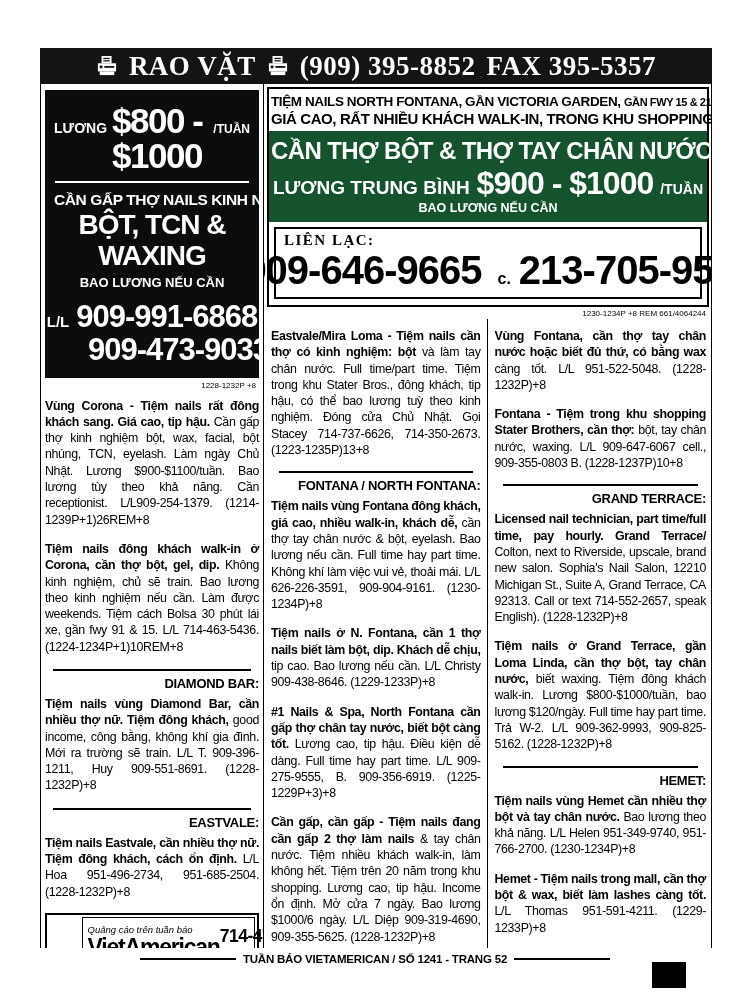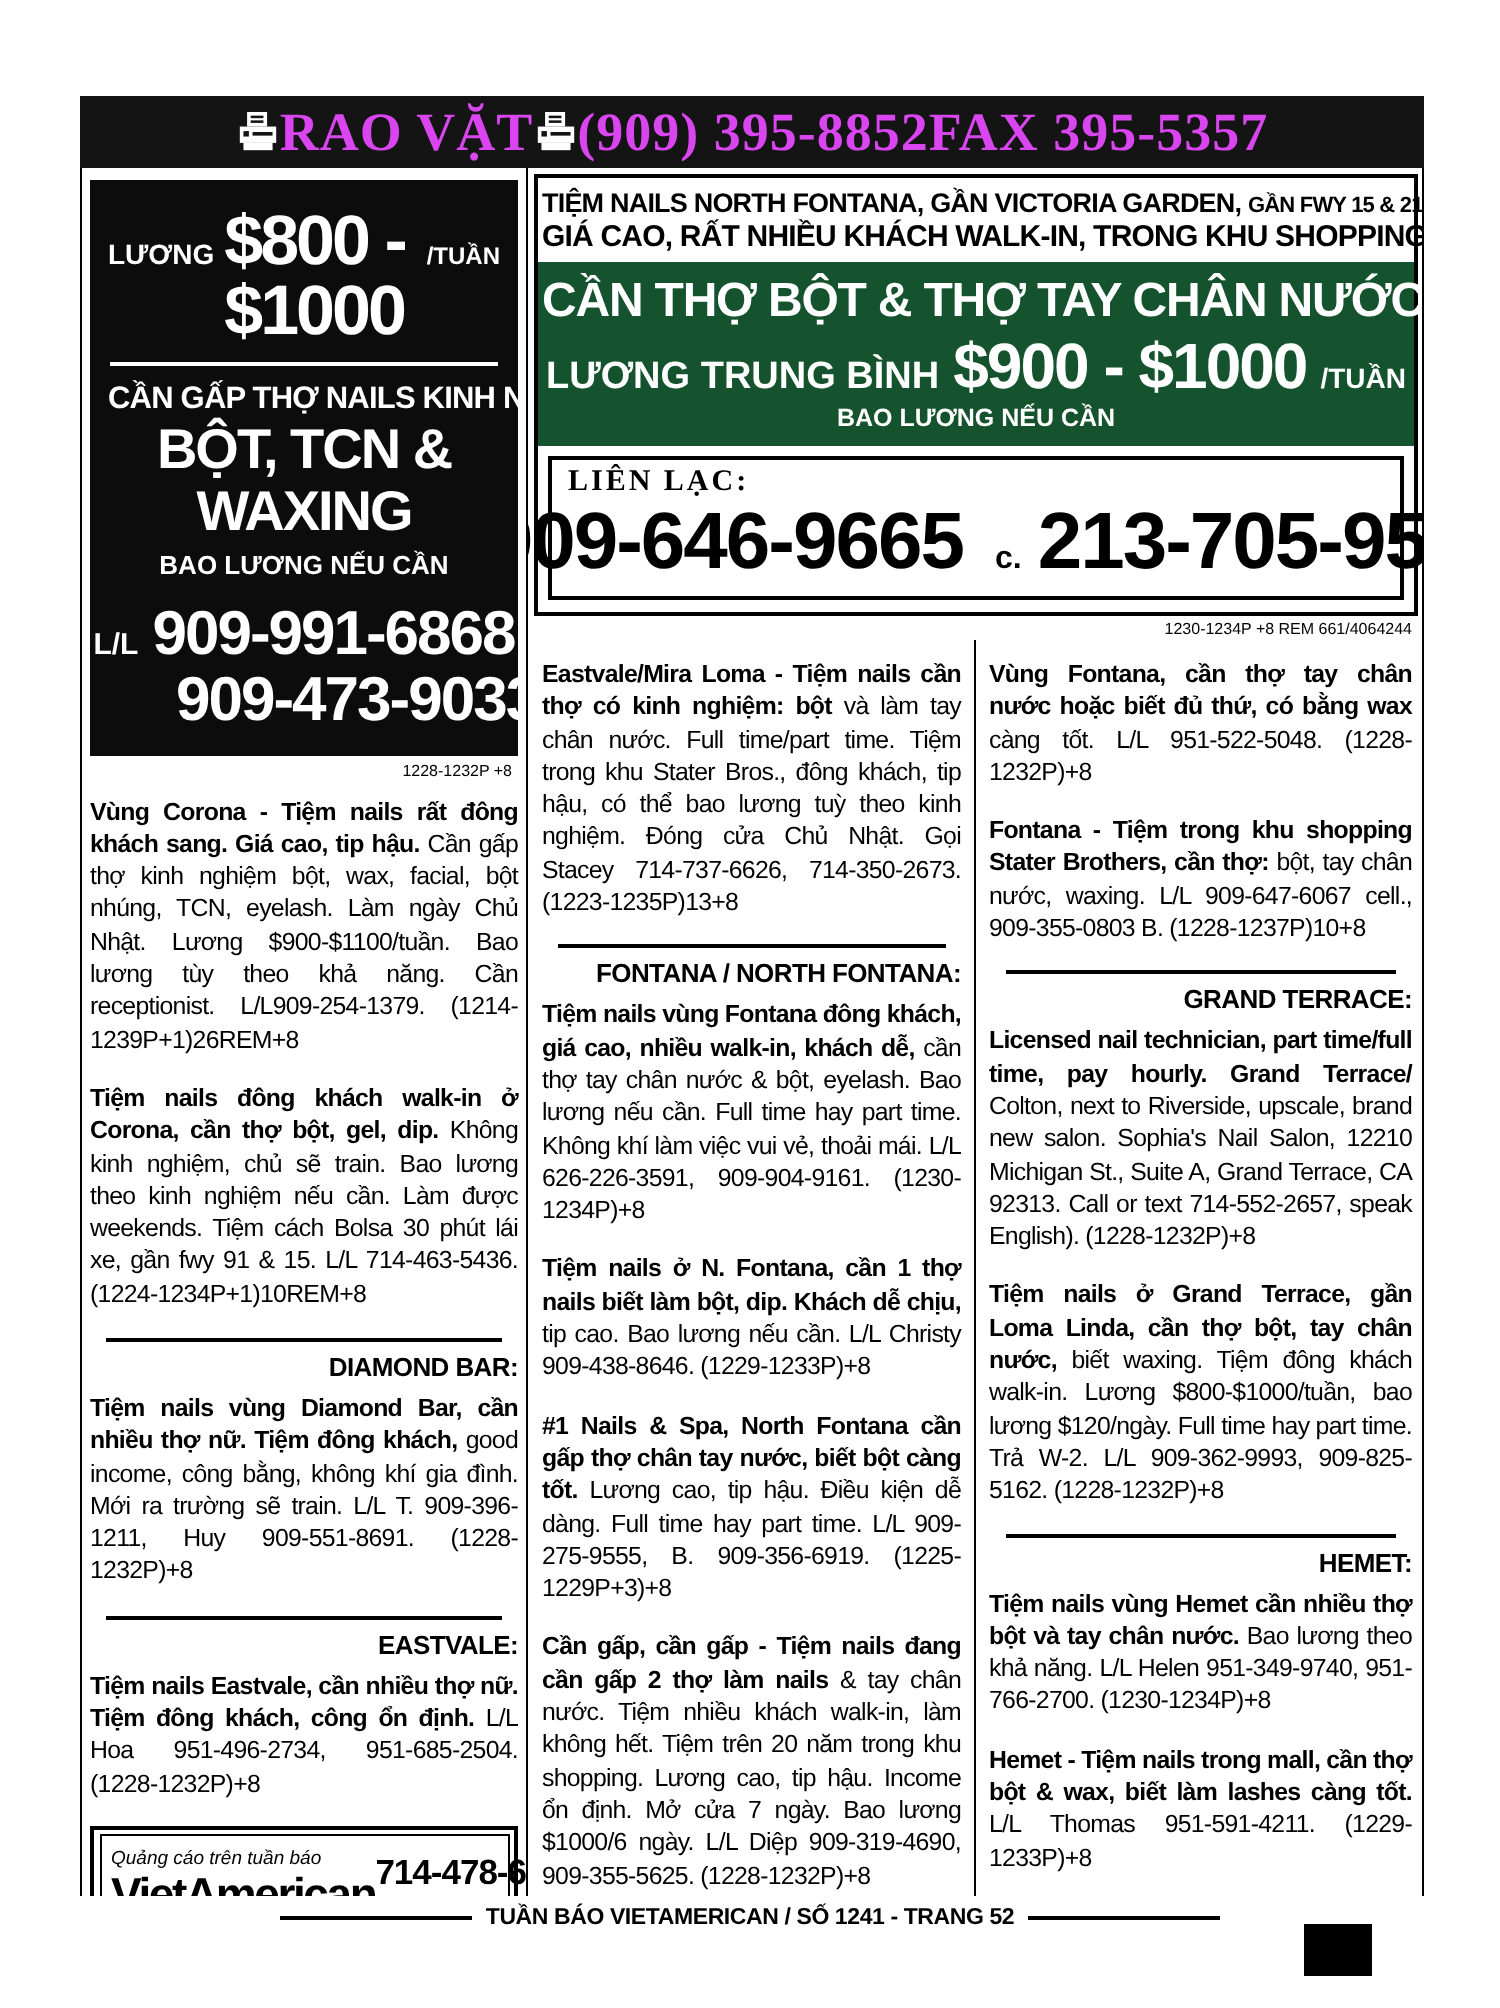--- a/index.html
+++ b/index.html
@@ -1,21 +1,21 @@
 <!DOCTYPE html>
 <html><head>
 <meta charset="utf-8">
 <style>
   * { margin:0; padding:0; box-sizing:border-box; }
   html,body { width:750px; height:1004px; }
   body { position:relative; background:#ffffff; color:#000; font-family:"Liberation Sans", sans-serif; overflow:hidden; }
 
   
-  .topbar { position:absolute; left:40px; top:48px; width:672px; height:36px; background:#141414; color:#d946ef;
-            display:flex; align-items:center; justify-content:center; }
+  .topbar { position:absolute; left:40px; top:48px; width:672px; height:36px; background:#141414; color:#ffffff;
+            display:flex; align-items:center; justify-content:center; gap:11px; }
   .topbar .mast { font-family:"Liberation Serif", serif; font-weight:bold; font-size:27px; letter-spacing:.5px; white-space:nowrap; }
   .faxicon { width:22px; height:20px; display:inline-block; }
 
   
   .content { position:absolute; left:40px; top:84px; width:672px; height:864px;
              border-left:1.5px solid #000; border-right:1.5px solid #000; display:flex; }
   .col1 { width:223px; border-right:1.5px solid #000; padding:6px 4px 5px 4px; display:flex; flex-direction:column; overflow:hidden; }
   .rightregion { flex:1; display:flex; flex-direction:column; overflow:hidden; }
   .topadwrap { padding:3px 2px 0 3px; }
   .twocols { flex:1; display:flex; overflow:hidden; margin-top:1px; }
@@ -59,21 +59,21 @@
   .ta-guar { font-size:12.5px; font-weight:bold; margin-top:2px; }
   .ta-contact { border:2.5px solid #000; margin:5px 5px 6px; padding:3px 8px 6px; }
   .ta-cl { font-family:"Liberation Serif", serif; font-weight:bold; font-size:15px; letter-spacing:1.5px; }
   .ta-phrow { display:flex; align-items:baseline; gap:8px; justify-content:center; }
   .ta-pre { font-size:16px; font-weight:bold; }
   .ta-num { font-size:40px; font-weight:bold; letter-spacing:-1px; line-height:1.05; white-space:nowrap;text-align:right; }
   .ta-dot { width:8px; height:8px; background:#000; align-self:center; }
 
   
   .promo { margin-top:auto; border:2.5px solid #000; padding:2.5px; margin-bottom:2px; }
-  .promo-inner { border:1px solid #000; padding:6px 5px 5px; }
+  .promo-inner { border:1px solid #000; padding:6px 5px 5px;margin-left:32px; }
   .promo-grid { display:flex; justify-content:space-between; }
   .promo-tag { font-style:italic; font-size:9.5px; }
   .promo-logo { font-weight:bold; font-size:23px; letter-spacing:-1.2px; text-decoration:underline; line-height:1.05; }
   .promo-phones { text-align:right; font-weight:bold; font-size:17.5px; letter-spacing:-.5px; line-height:1.45; white-space:nowrap; }
 
   
   .footer { position:absolute; left:0; top:953px; width:750px; display:flex; align-items:center; justify-content:center; gap:7px; }
   .footer .fline { width:96px; border-top:2.5px solid #000; }
   .footer .ftext { font-weight:bold; font-size:11.5px; letter-spacing:-.2px; white-space:nowrap; }
   .cornermark { position:absolute; left:652px; top:962px; width:34px; height:26px; background:#000; }
@@ -135,21 +135,21 @@
 
     <p class="ad"><b class="lead">Vùng Corona - Tiệm nails rất đông khách sang. Giá cao, tip hậu.</b> <span>Cần gấp thợ kinh nghiệm bột, wax, facial, bột nhúng, TCN, eyelash. Làm ngày Chủ Nhật. Lương $900-$1100/tuần. Bao lương tùy theo khả năng. Cần receptionist. L/L909-254-1379. (1214-1239P+1)26REM+8</span></p>
     <p class="ad"><b class="lead">Tiệm nails đông khách walk-in ở Corona, cần thợ bột, gel, dip.</b> <span>Không kinh nghiệm, chủ sẽ train. Bao lương theo kinh nghiệm nếu cần. Làm được weekends. Tiệm cách Bolsa 30 phút lái xe, gần fwy 91 &amp; 15. L/L 714-463-5436. (1224-1234P+1)10REM+8</span></p>
 
     <div class="shr"></div>
     <div class="stitle">DIAMOND BAR:</div>
     <p class="ad"><b class="lead">Tiệm nails vùng Diamond Bar, cần nhiều thợ nữ. Tiệm đông khách,</b> <span>good income, công bằng, không khí gia đình. Mới ra trường sẽ train. L/L T. 909-396-1211, Huy 909-551-8691. (1228-1232P)+8</span></p>
 
     <div class="shr"></div>
     <div class="stitle">EASTVALE:</div>
-    <p class="ad"><b class="lead">Tiệm nails Eastvale, cần nhiều thợ nữ. Tiệm đông khách, công ổn định.</b> <span>L/L Hoa 951-496-2734, 951-685-2504. (1228-1232P)+8</span></p>
+    <p class="ad"><b class="lead">Tiệm nails Eastvale, cần nhiều thợ nữ. Tiệm đông khách, cách ổn định.</b> <span>L/L Hoa 951-496-2734, 951-685-2504. (1228-1232P)+8</span></p>
 
     <div class="promo">
       <div class="promo-inner">
         <div class="promo-grid">
           <div>
             <div class="promo-tag">Quảng cáo trên tuần báo</div>
             <div class="promo-logo">VietAmerican</div>
 
           </div>
           <div class="promo-phones">

